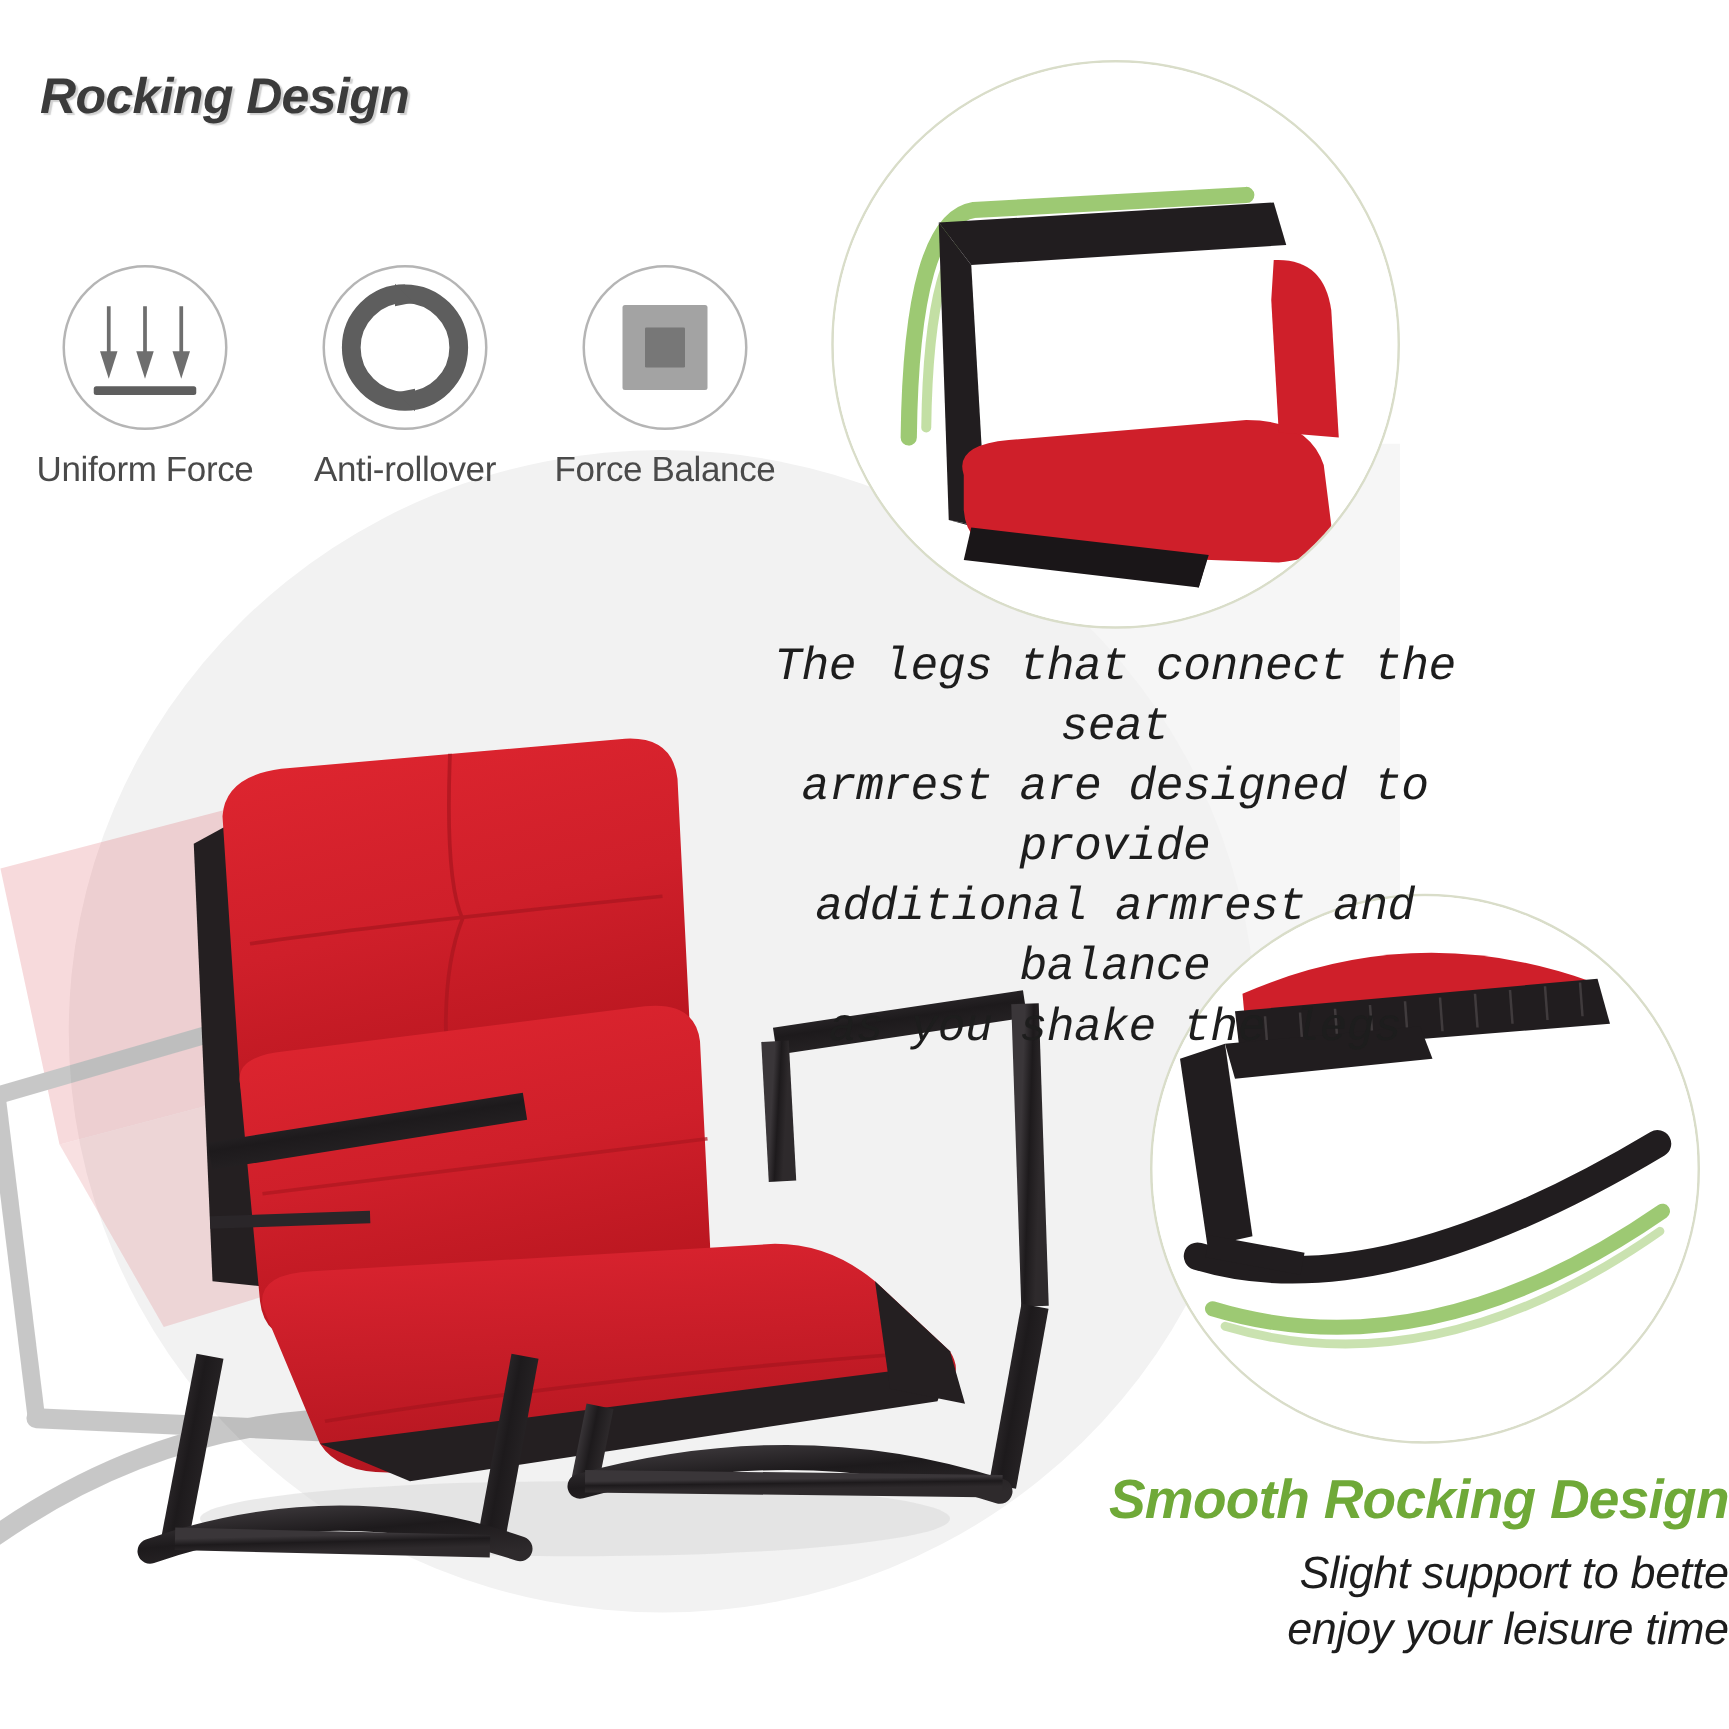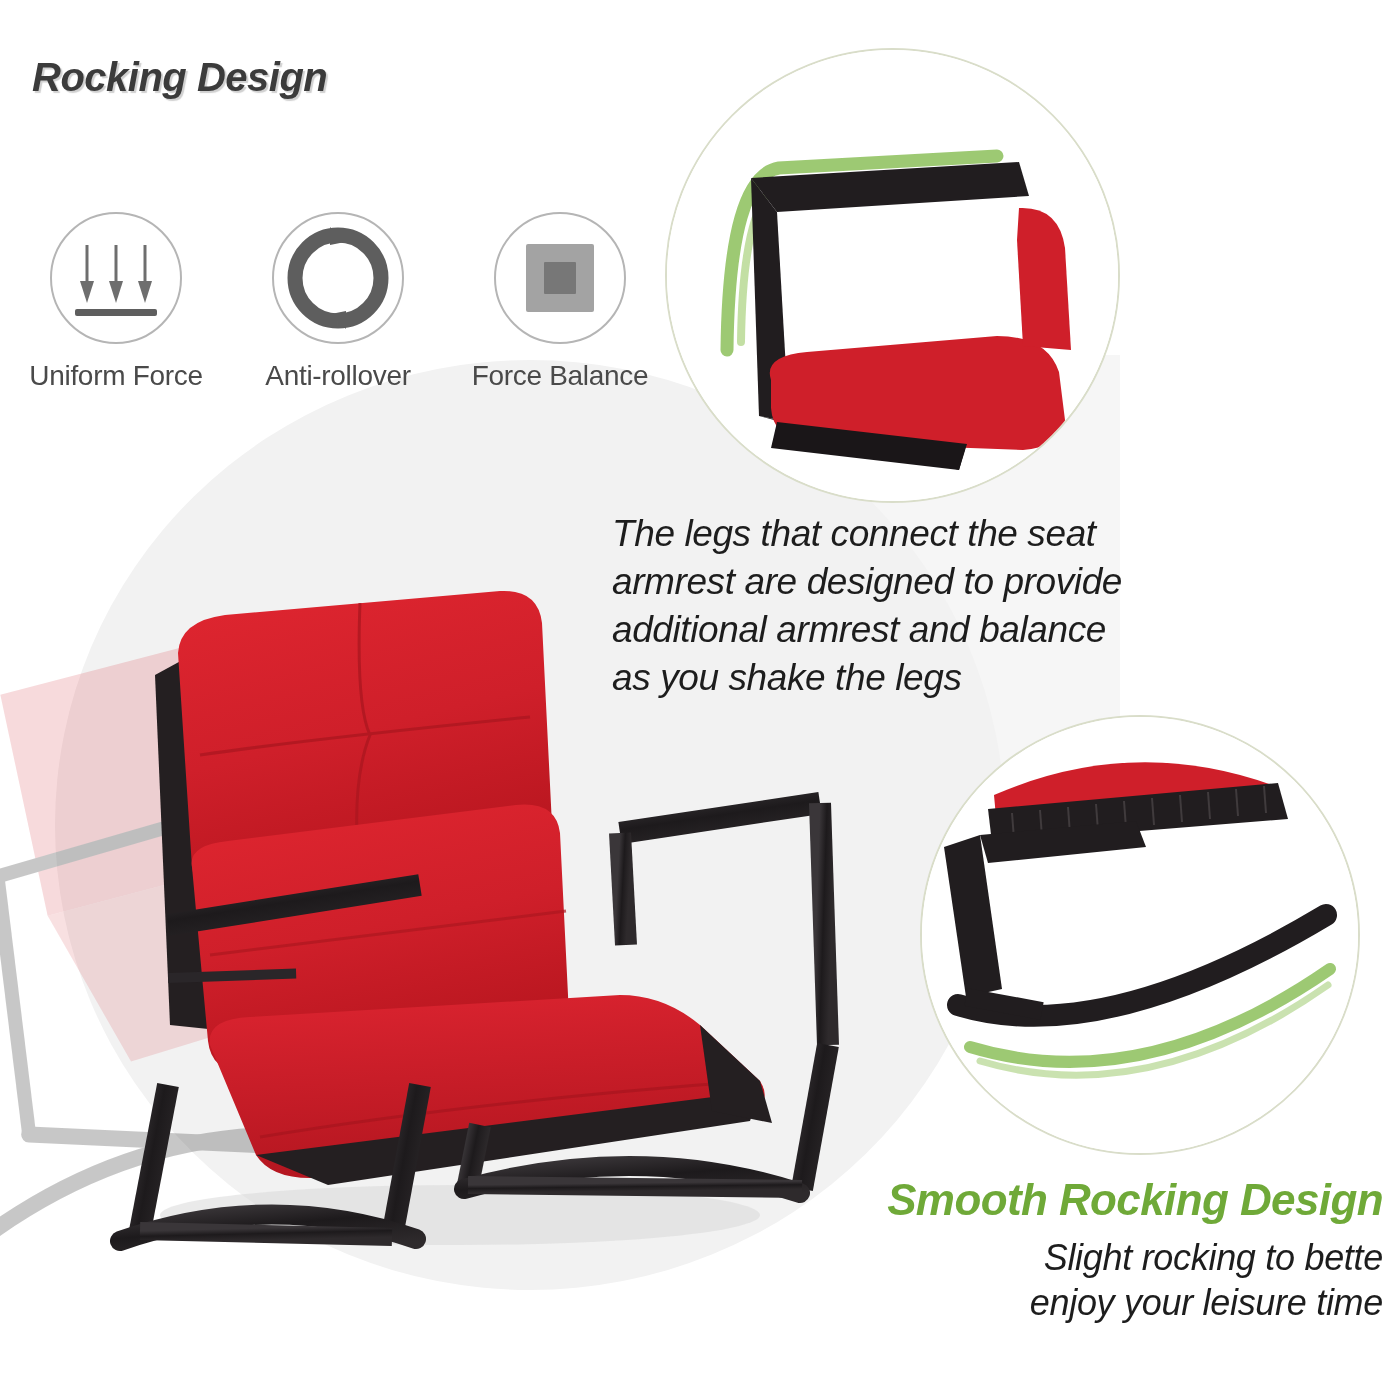--- a/index.html
+++ b/index.html
@@ -49,21 +49,21 @@
     text-shadow: 2px 2px 1px rgba(170,170,170,0.55);
     white-space: nowrap;
   }
 
   
   .features {
     position: absolute;
     left: 12px;
     top: 212px;
     display: flex;
-    gap: 14px;
+    gap: 0px;
   }
   .feature {
     width: 208px;
     display: flex;
     flex-direction: column;
     align-items: center;
   }
   .feature-icon {
     width: 132px;
     height: 132px;
@@ -130,26 +130,27 @@
     width: 440px;
     height: 440px;
   }
 
   
   .callout-text {
     position: absolute;
     left: 612px;
     top: 510px;
     width: 560px;
-    text-align: left;
+    text-align: center;
     font-size: 37px;
     font-style: italic;
     line-height: 1.30;
     color: #1d1d1d;
     letter-spacing: -0.4px;
+    font-family: Liberation Mono, monospace;
   }
   .callout-text .line { display: block; }
 
   .bottom-caption {
     position: absolute;
     left: 830px;
     top: 1175px;
     width: 553px;
     text-align: right;
   }
@@ -405,18 +406,18 @@
   <div class="callout-text">
     <span class="line">The legs that connect the seat</span>
     <span class="line">armrest are designed to provide</span>
     <span class="line">additional armrest and balance</span>
     <span class="line">as you shake the legs</span>
   </div>
 
   <div class="bottom-caption">
     <div class="bottom-heading">Smooth Rocking Design</div>
     <div class="bottom-sub">
-      <span class="line">Slight rocking to bette</span>
+      <span class="line">Slight support to bette</span>
       <span class="line">enjoy your leisure time</span>
     </div>
   </div>
 
 </div>
 
 </body></html>

